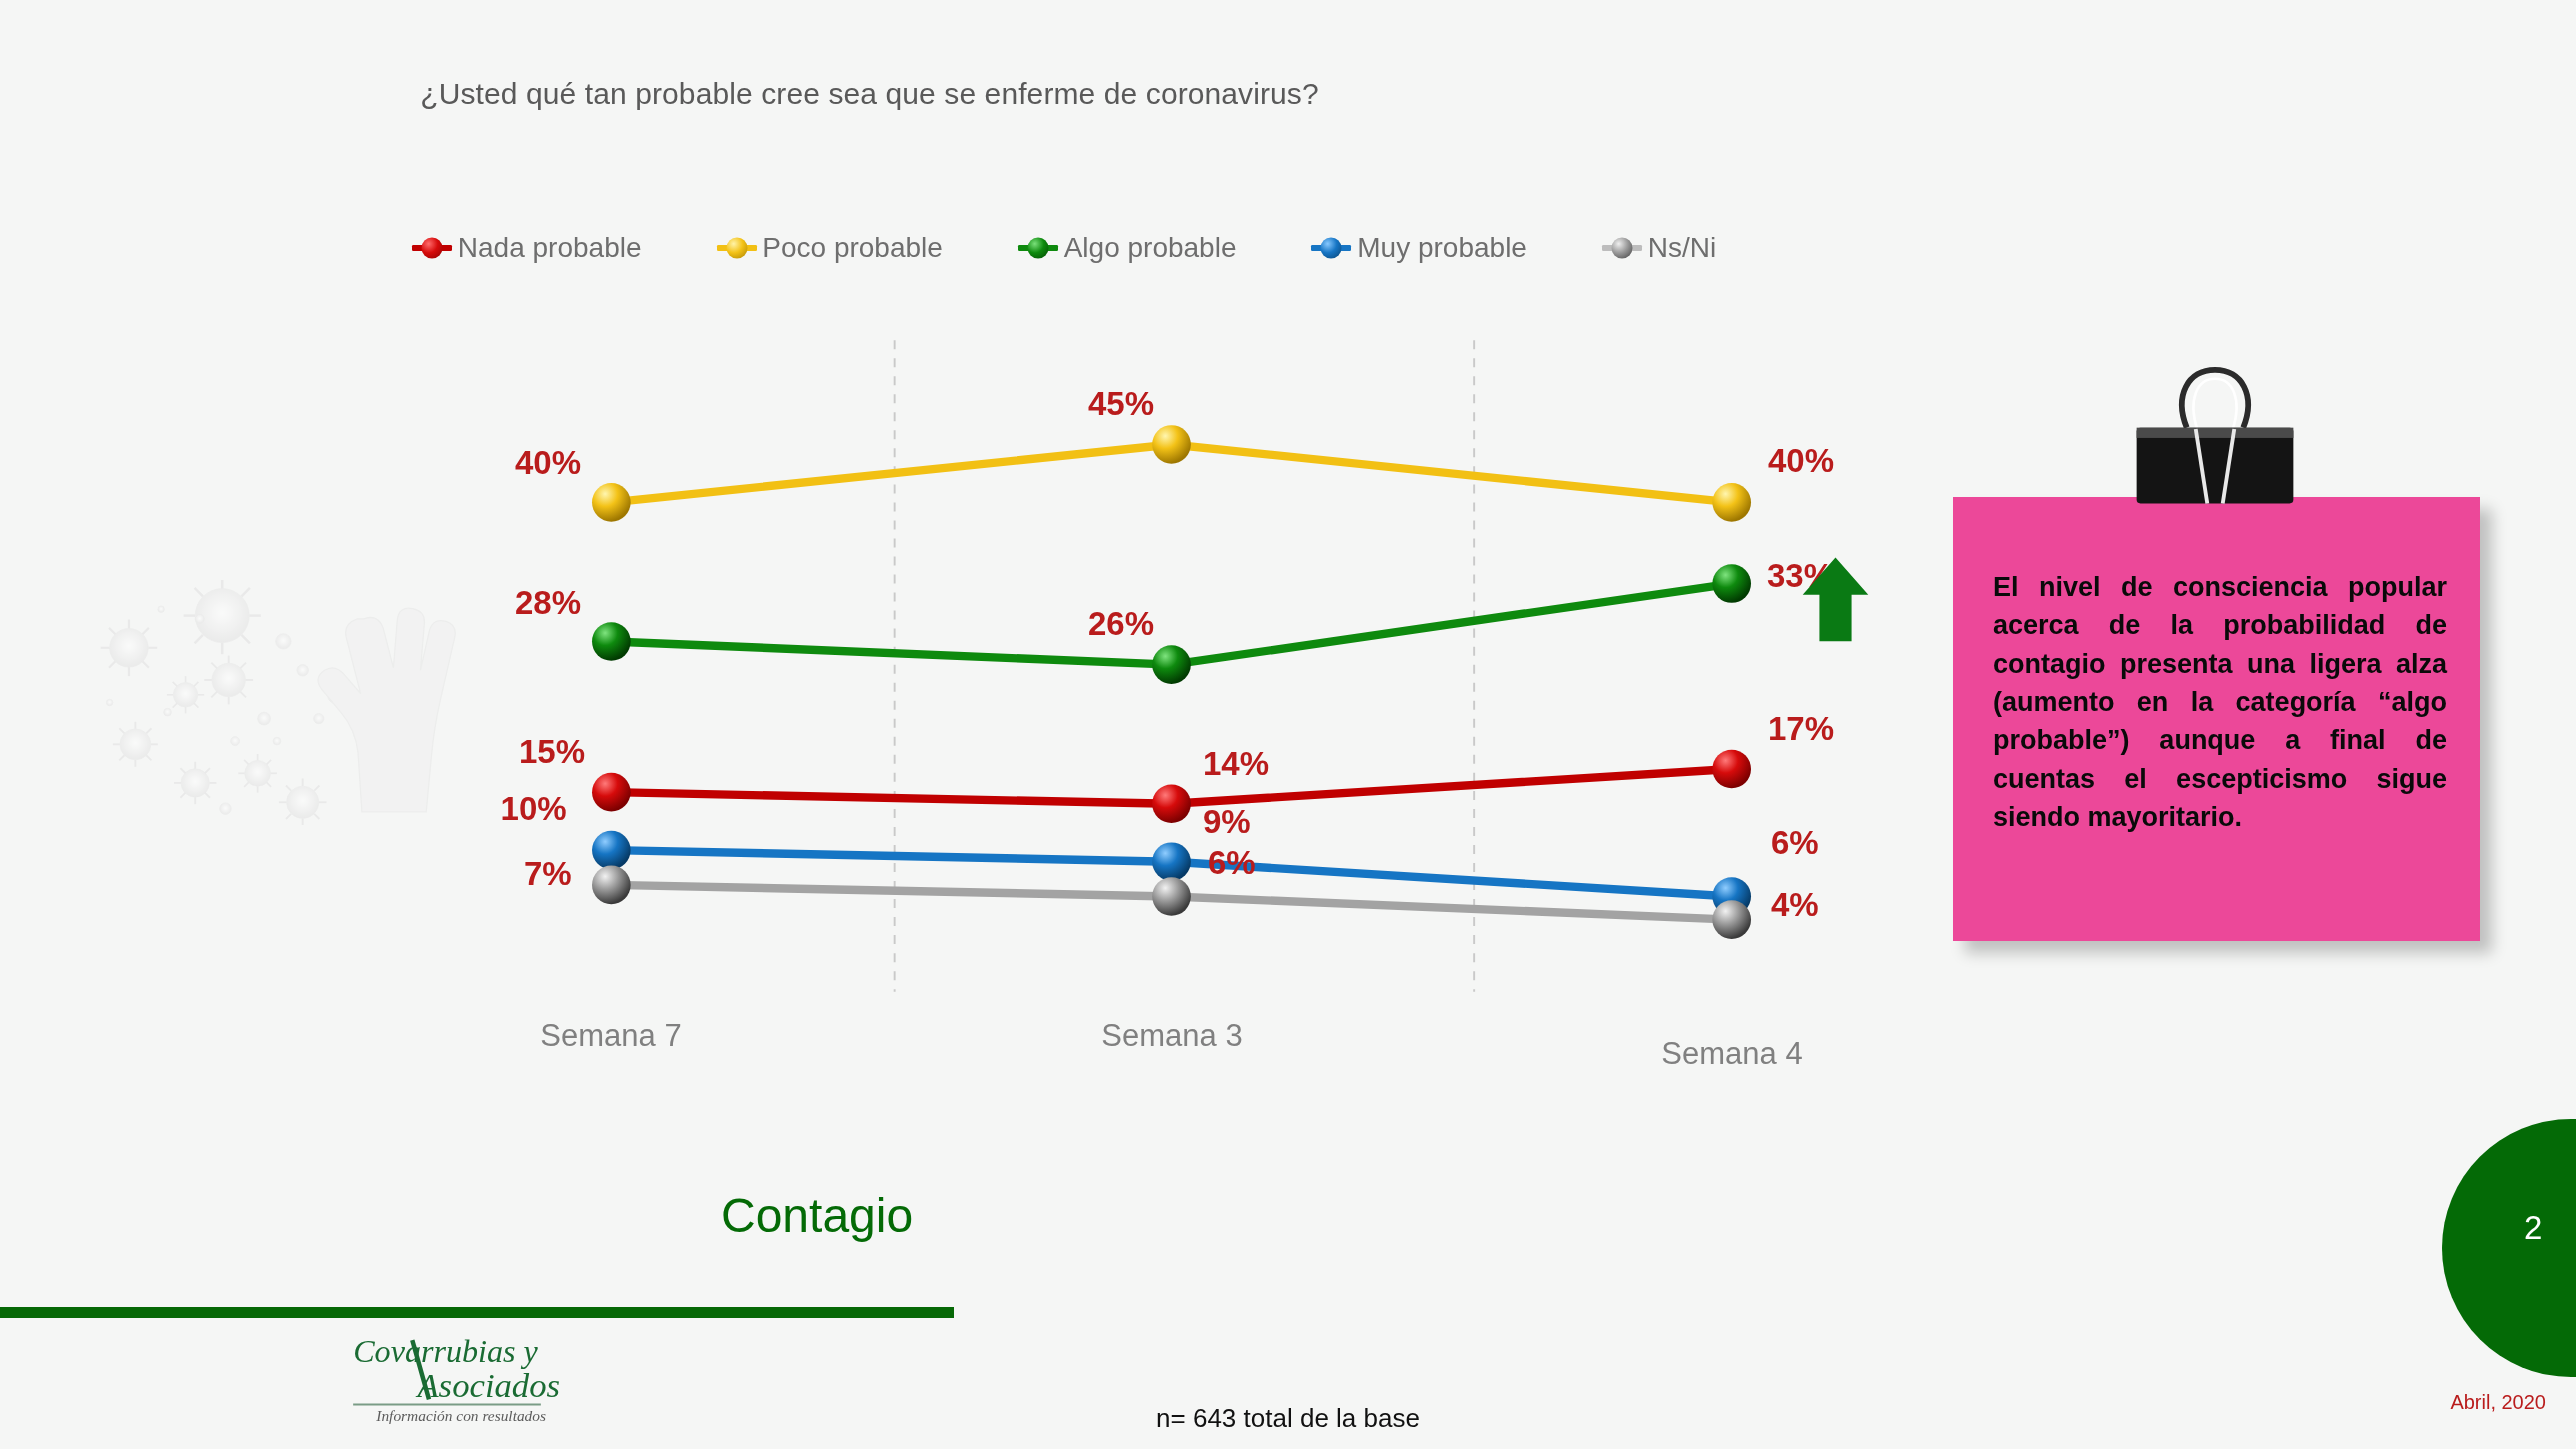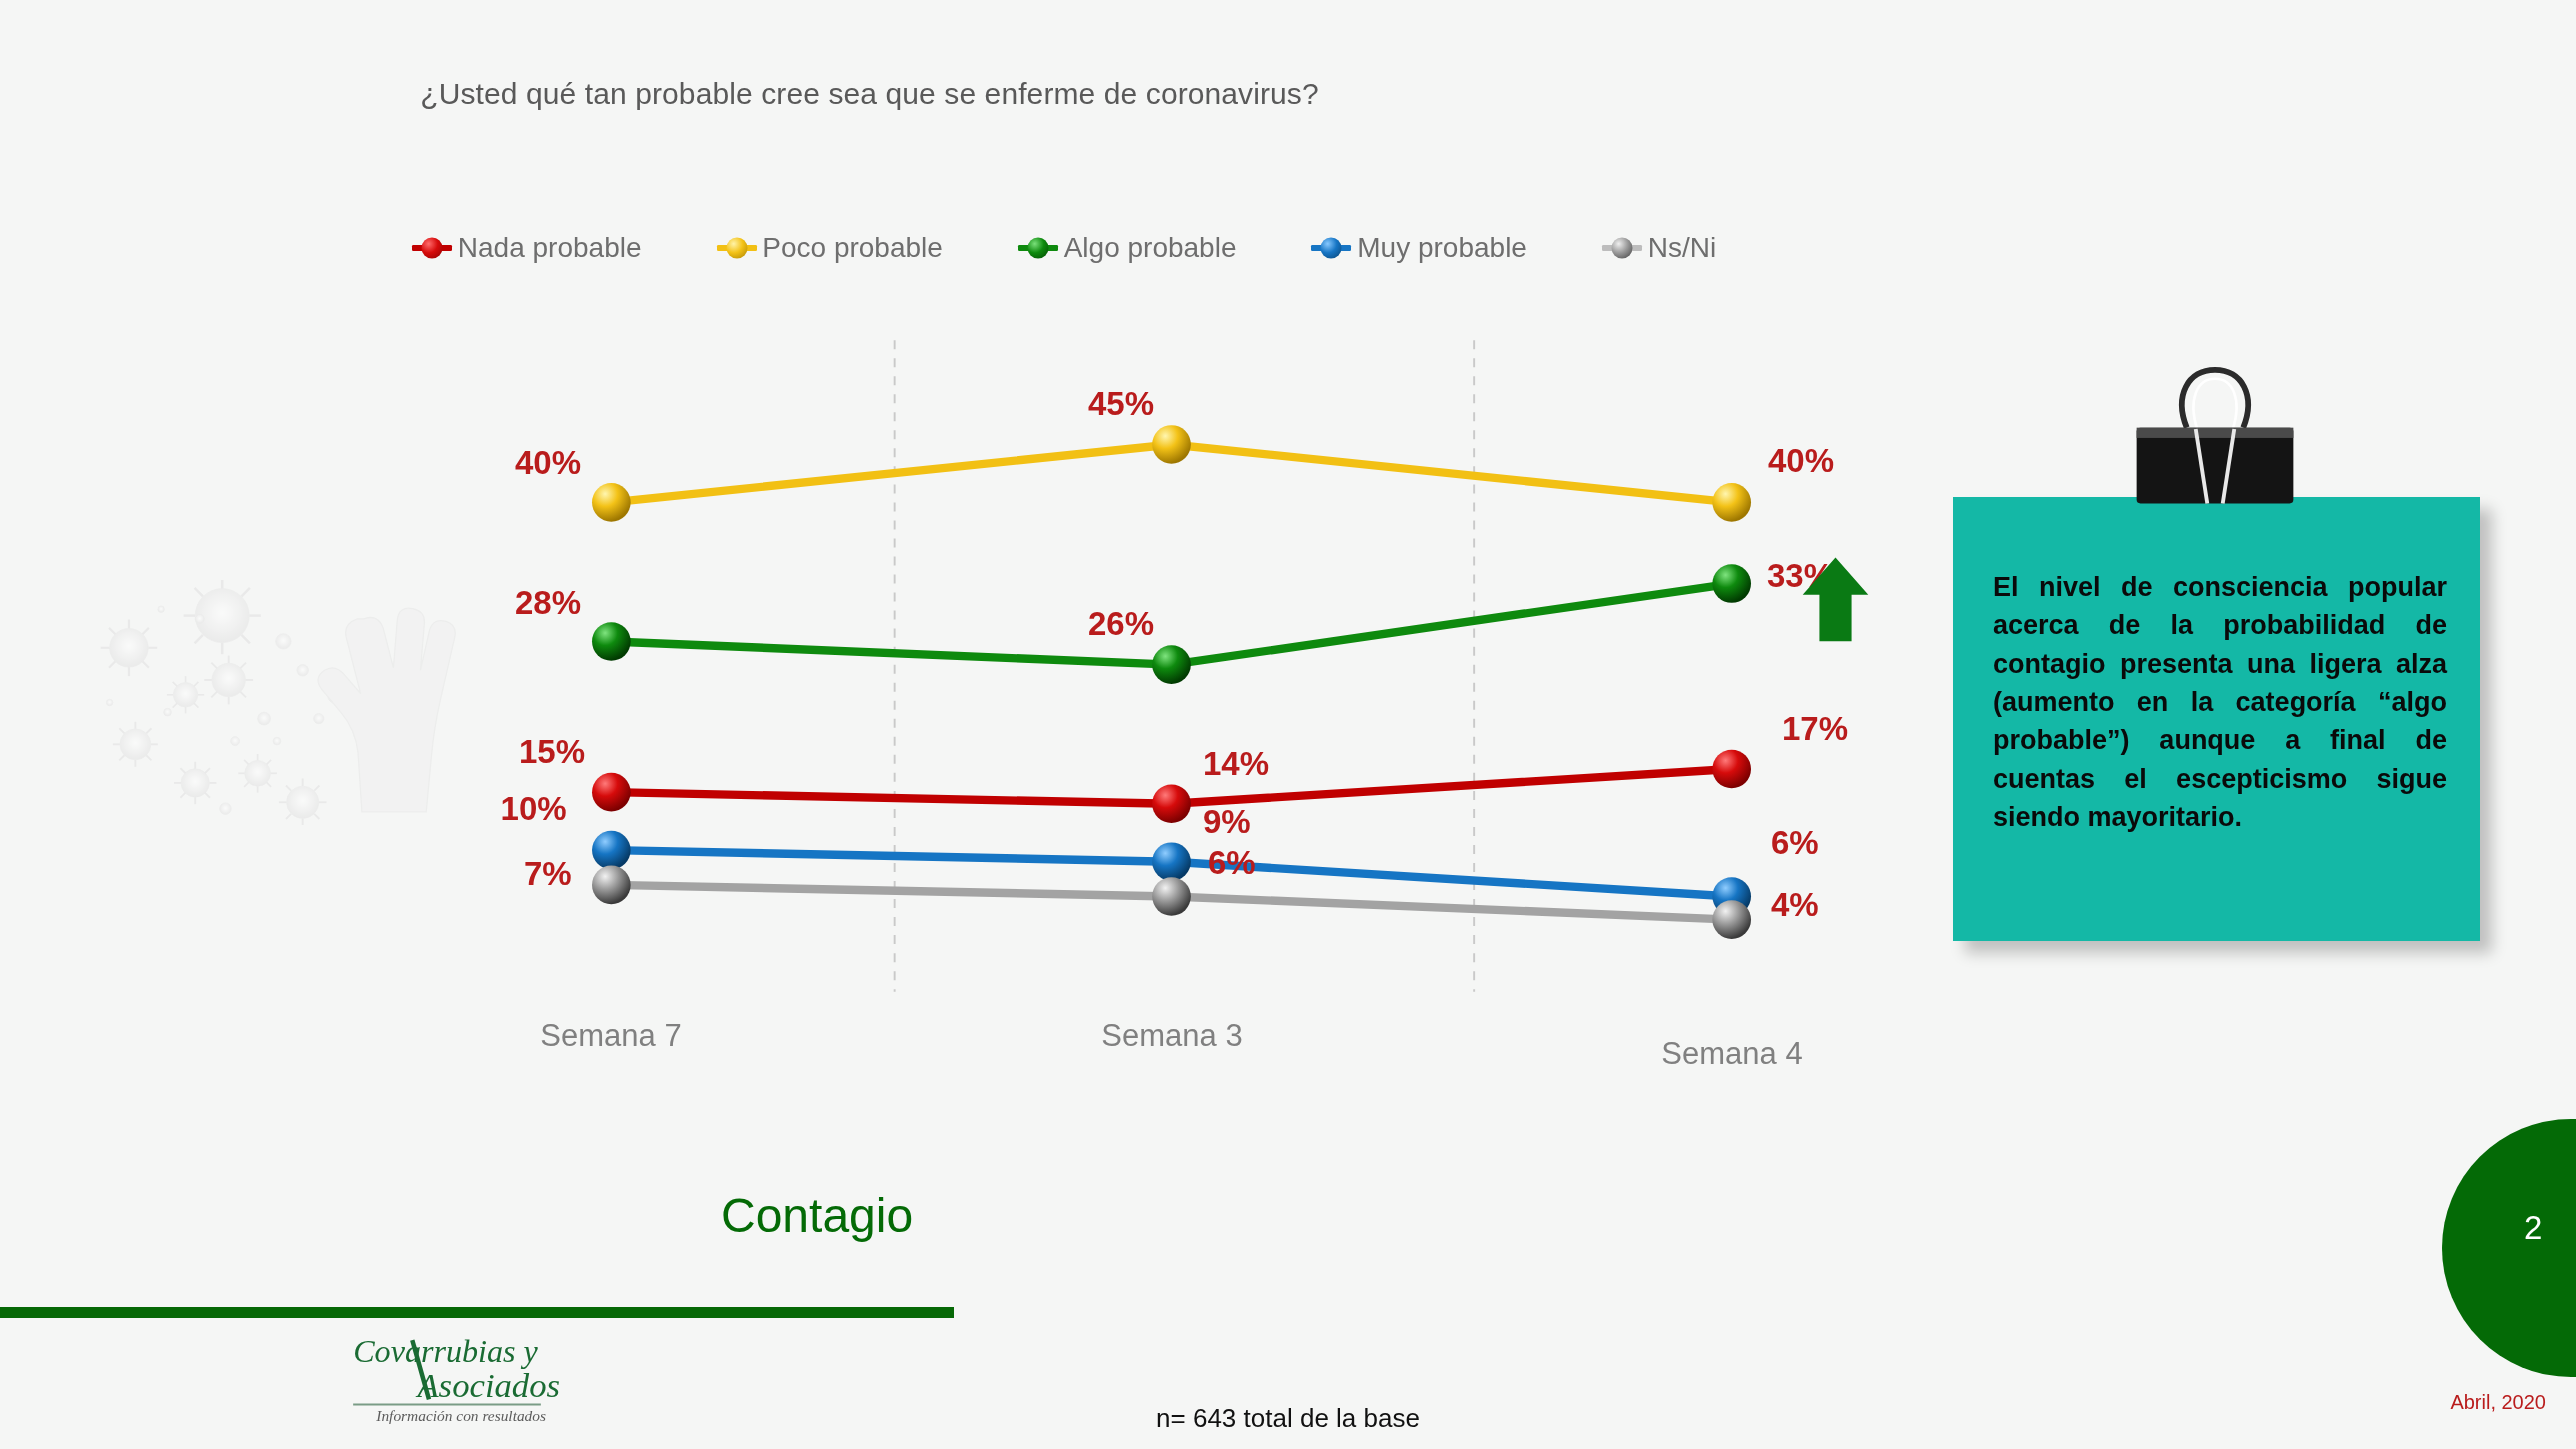--- a/index.html
+++ b/index.html
@@ -53,21 +53,21 @@
     position:absolute;top:683px;font-size:31px;color:#808080;
     transform:translateX(-50%);white-space:nowrap;
   }
 
   
   #up-arrow{position:absolute;left:1800px;top:555px;width:71px;height:90px;}
 
   
   #note-box{
     position:absolute;left:1953px;top:497px;width:527px;height:444px;
-    background:#14b8a6;
+    background:#ec4899;
     box-shadow:11.6px 11.6px 14px rgba(0,0,0,.22);
   }
   #note-text{
     position:absolute;left:40px;right:33px;top:71px;
     font-size:27px;font-weight:bold;color:#0A0A0A;
     line-height:1.42;text-align:justify;
   }
   #binder-clip{position:absolute;left:2125px;top:357px;width:180px;height:167px;}
 
   
@@ -343,21 +343,21 @@
     <span class="dlabel" style="left:35px;top:520px;">7%</span>
 
     <span class="dlabel" style="left:599px;top:50px;">45%</span>
     <span class="dlabel" style="left:599px;top:270px;">26%</span>
     <span class="dlabel" style="left:714px;top:410px;">14%</span>
     <span class="dlabel" style="left:714px;top:468px;">9%</span>
     <span class="dlabel" style="left:719px;top:509px;">6%</span>
 
     <span class="dlabel" style="left:1279px;top:107px;">40%</span>
     <span class="dlabel" style="left:1278px;top:222px;">33%</span>
-    <span class="dlabel" style="left:1279px;top:375px;margin-left:14px;">17%</span>
+    <span class="dlabel" style="left:1279px;top:375px;">17%</span>
     <span class="dlabel" style="left:1282px;top:489px;">6%</span>
     <span class="dlabel" style="left:1282px;top:551px;">4%</span>
 
     <span class="xtick" style="left:122px;">Semana 7</span>
     <span class="xtick" style="left:683px;">Semana 3</span>
     <span class="xtick" style="left:1243px;margin-top:18px;">Semana 4</span>
   </div>
 
   <svg id="up-arrow" viewBox="0 0 110 140">
     <polygon points="55,4 106,62 80,62 80,134 30,134 30,62 4,62" fill="#0A7A14"></polygon>

